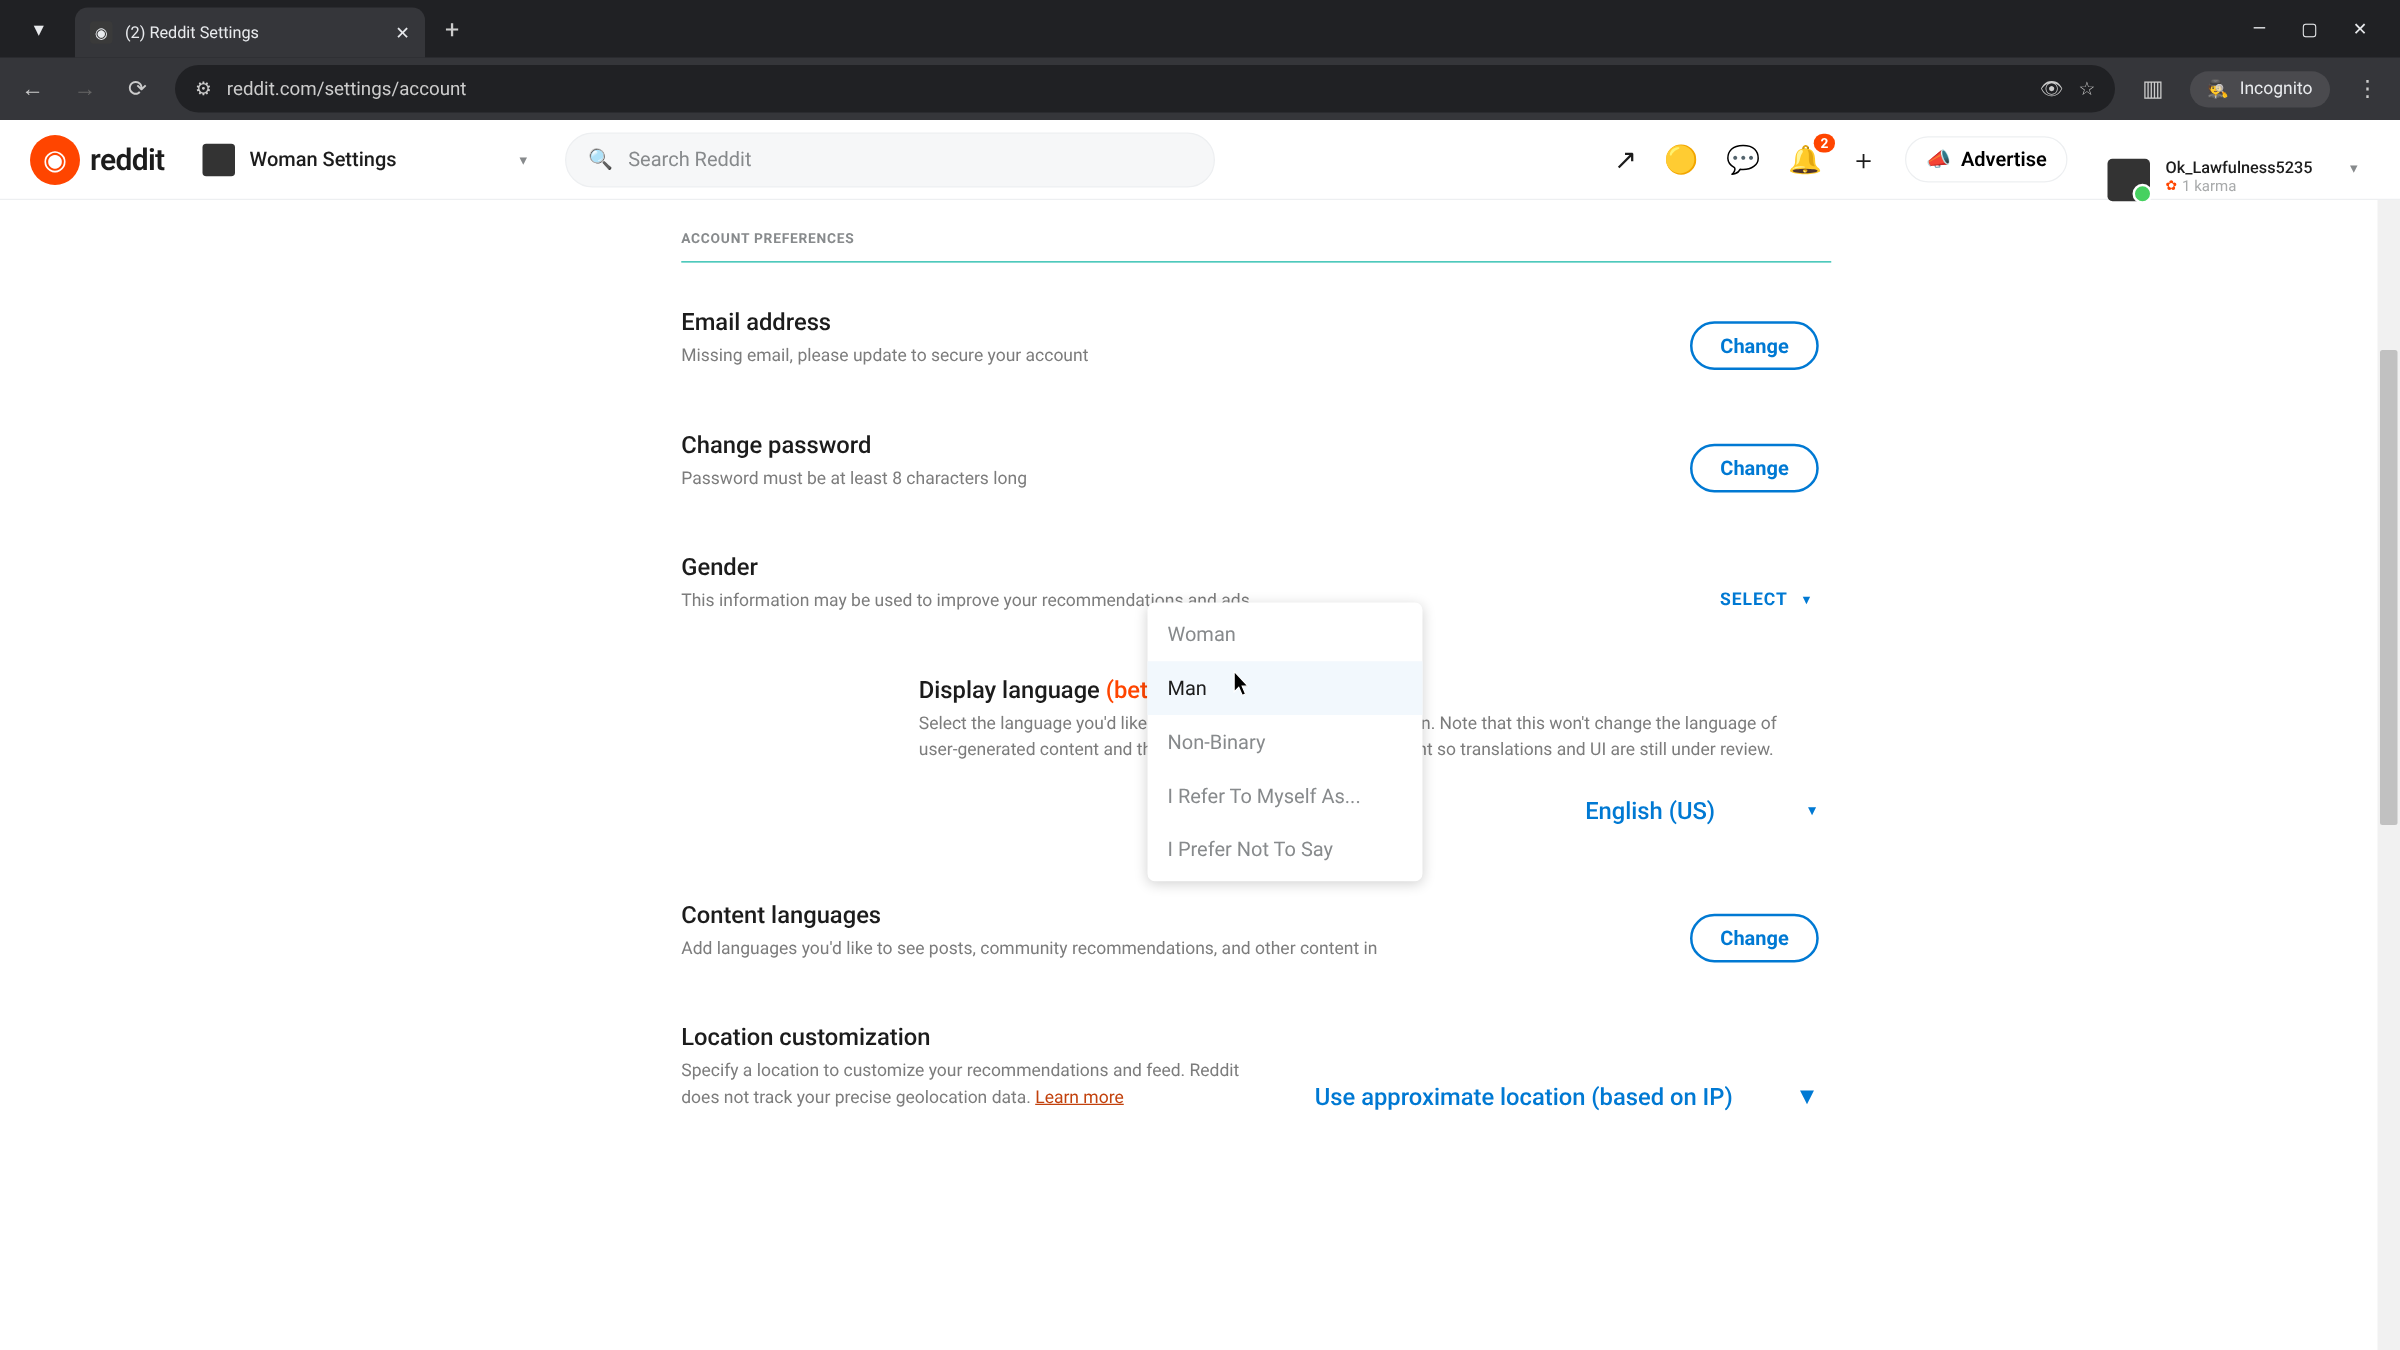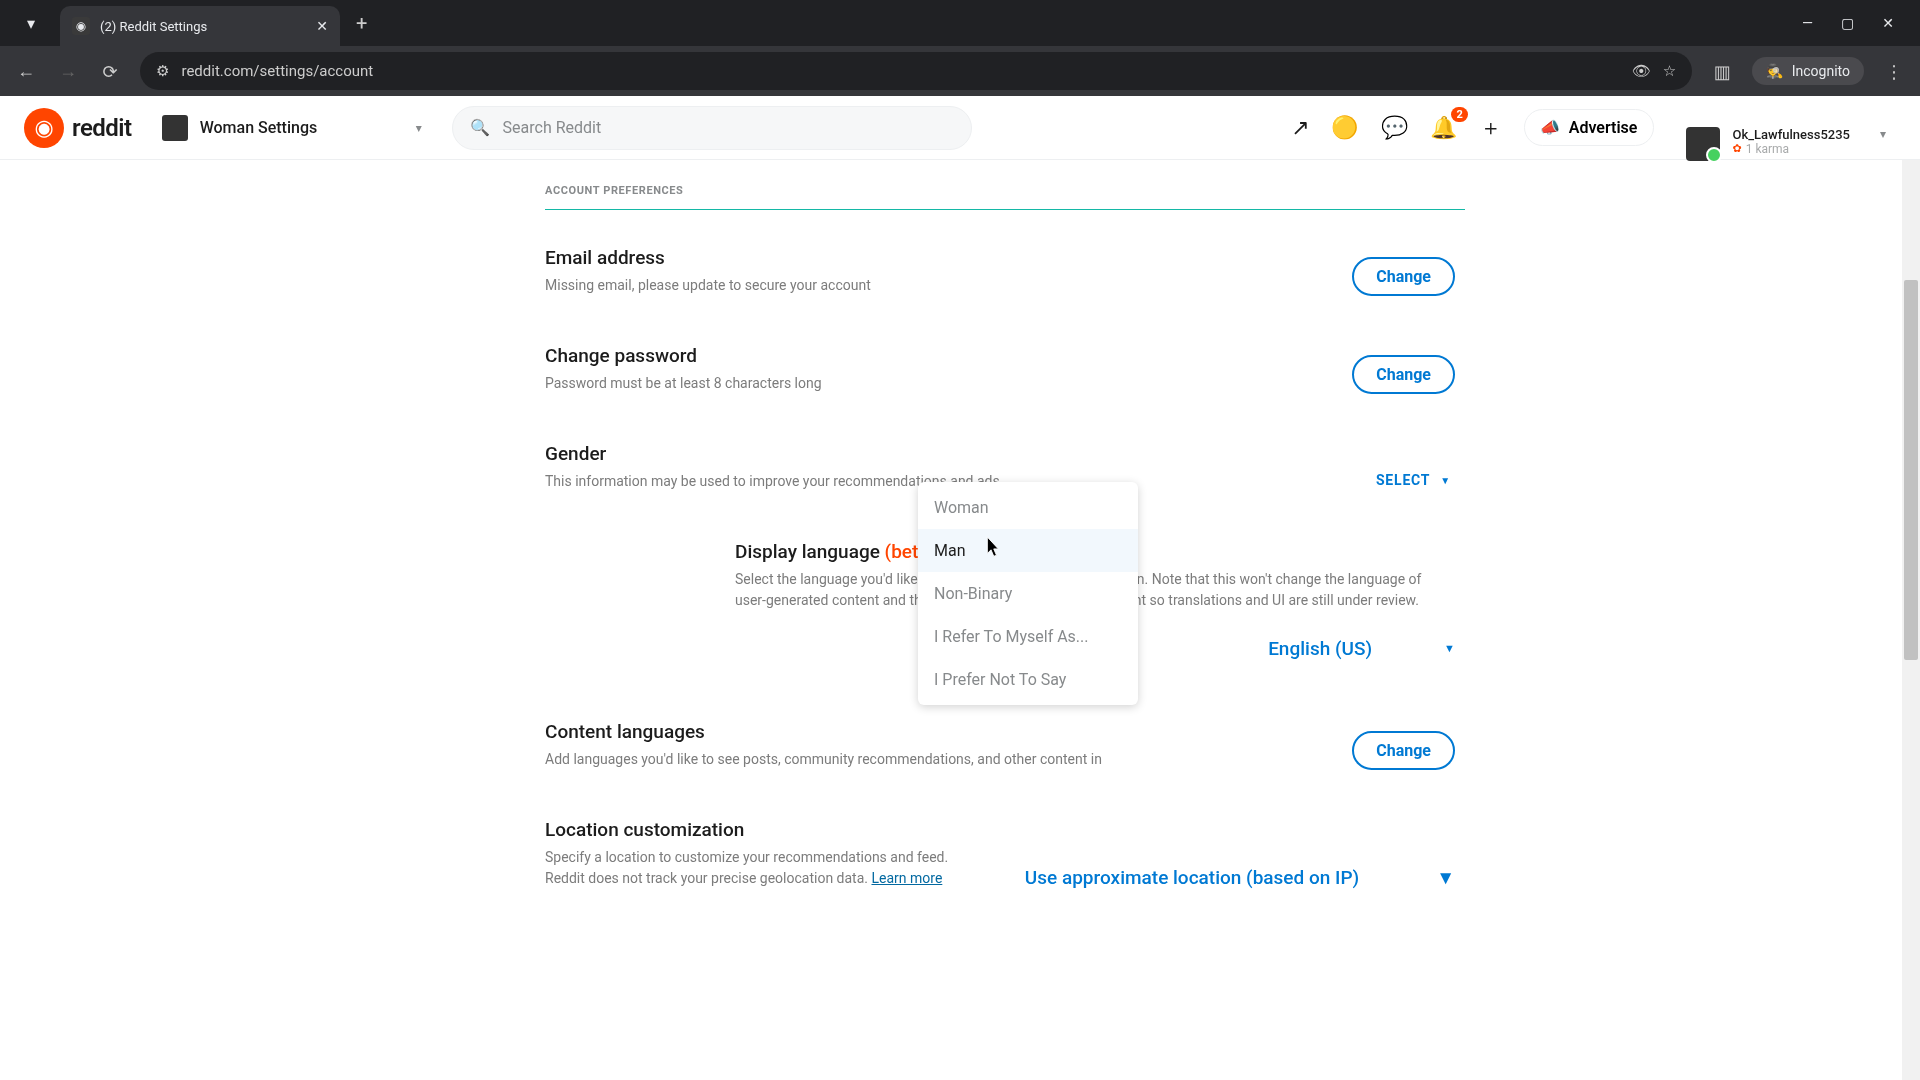--- a/index.html
+++ b/index.html
@@ -49,29 +49,29 @@
 .user-caret { color:#878a8c; font-size:12px; margin-left:18px; }
 
 .settings-body { padding:0 0 40px 0; position:relative; height:calc(100% - 64px); overflow-y:auto; }
 .settings-inner { max-width:1010px; margin:0 auto; padding-left:90px; }
 .section-label { font-size:11px; font-weight:700; letter-spacing:0.6px; color:#878a8c; padding:24px 0 12px; border-bottom:1px solid #14b8a6; margin-bottom:36px; }
 
 .setting-row { display:flex; align-items:flex-end; margin-bottom:48px; width:910px; }
 .setting-left { flex:1; }
 .setting-title { font-size:19px; font-weight:500; color:#1c1c1c; margin-bottom:6px; }
 .setting-desc { font-size:14px; color:#7c7c7c; line-height:1.5; max-width:720px; }
-.setting-desc a { color:#0369a1; }
+.setting-desc a { color:#c2410c; }
 .beta { color:#ff4500; }
 .change-btn { border:2px solid #0079d3; color:#0079d3; background:#fff; border-radius:24px; padding:8px 22px; font-size:16px; font-weight:700; cursor:pointer; }
 .select-btn { display:flex; align-items:center; gap:10px; color:#0079d3; font-size:14px; font-weight:700; letter-spacing:0.8px; cursor:pointer; padding:4px; }
 .select-btn .caret-sm { font-size:10px; }
 
 .lang-select { display:flex; align-items:center; gap:72px; color:#0079d3; font-size:19px; font-weight:500; margin-top:26px; margin-left:40px; cursor:pointer; }
 .lang-select .caret-sm { font-size:11px; }
-.loc-select { display:flex; align-items:center; gap:77px; color:#0079d3; font-size:19px; font-weight:500; margin-top:26px; margin-left:40px; cursor:pointer; }
+.loc-select { display:flex; align-items:center; gap:50px; color:#0079d3; font-size:19px; font-weight:500; margin-top:26px; margin-left:40px; cursor:pointer; }
 
 
 .gender-menu { position:absolute; background:#fff; box-shadow:0 2px 10px rgba(0,0,0,0.18); border-radius:6px; width:220px; left:918px; top:322px; padding:4px 0; z-index:10; }
 .gender-menu .item { padding:12px 16px; font-size:16px; color:#878a8c; cursor:pointer; }
 .gender-menu .item.hovered { background:#f2f8fd; color:#1c1c1c; }
 
 
 .cursor { position:absolute; left:980px; top:375px; z-index:20; pointer-events:none; }
 .cursor svg { width:22px; height:26px; }
 

